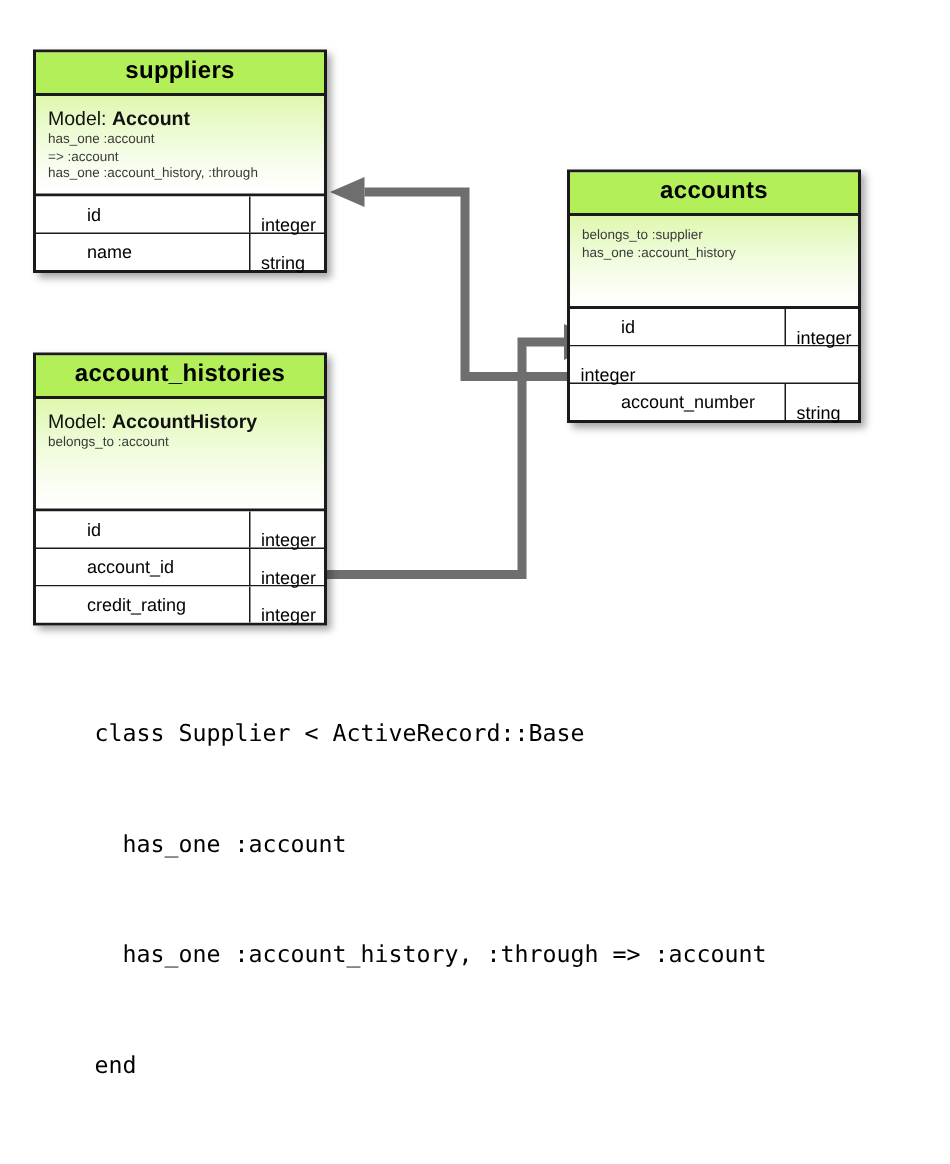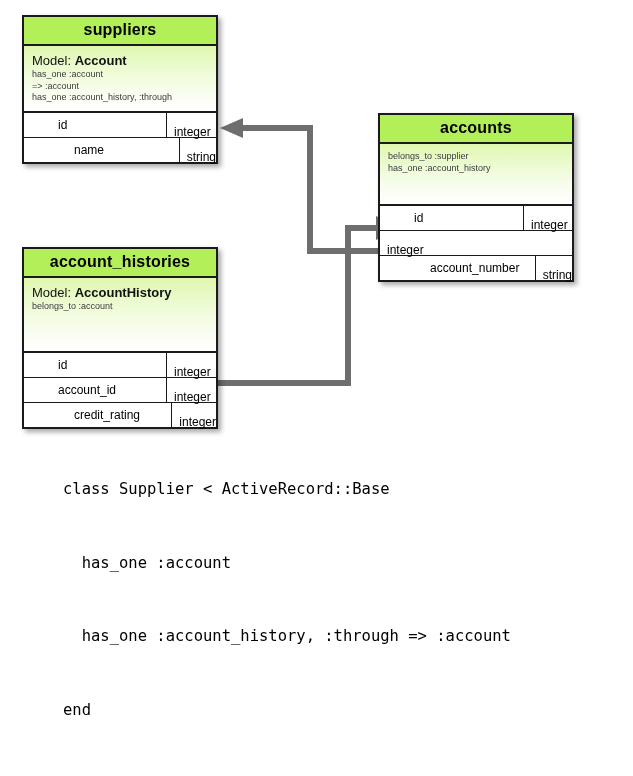--- a/index.html
+++ b/index.html
@@ -70,21 +70,21 @@
     white-space: nowrap;
   }
 
   .field-row {
     display: flex;
     border-bottom: 1px solid #1a1a1a;
     height: 24px;
     align-items: center;
     background: #fff;
   }
-  .field-row:last-child { border-bottom: none; padding-left: 16px; }
+  .field-row:last-child { border-bottom: none; }
 
   .field-name {
     font-size: 12px;
     color: #000;
     padding-left: 6px;
     box-sizing: border-box;
     border-right: 1px solid #1a1a1a;
     height: 100%;
     display: flex;
     align-items: center;
@@ -98,27 +98,27 @@
     padding-left: 7px;
     flex: 1;
     height: 100%;
     display: flex;
     align-items: center;
     white-space: nowrap;
     margin-top: 14px;
   }
 
   
-  #ent-suppliers { left: 22px;  top: 15px;  width: 196px; }
+  #ent-suppliers { left: 22px;  top: 33px;  width: 196px; }
   #ent-suppliers .field-name { width: 115px; }
 
   #ent-accounts  { left: 378px; top: 113px; width: 196px; }
   #ent-accounts .field-name { width: 116px; }
 
-  #ent-histories { left: 22px;  top: 247px; width: 196px; }
+  #ent-histories { left: 22px;  top: 235px; width: 196px; }
   #ent-histories .field-name { width: 115px; }
 
   #ent-suppliers .entity-model { min-height: 52px; }
   #ent-accounts  .entity-model { min-height: 47px; }
   #ent-histories .entity-model { min-height: 60px; }
 
   
   #code {
     position: absolute;
     left: 63px;

